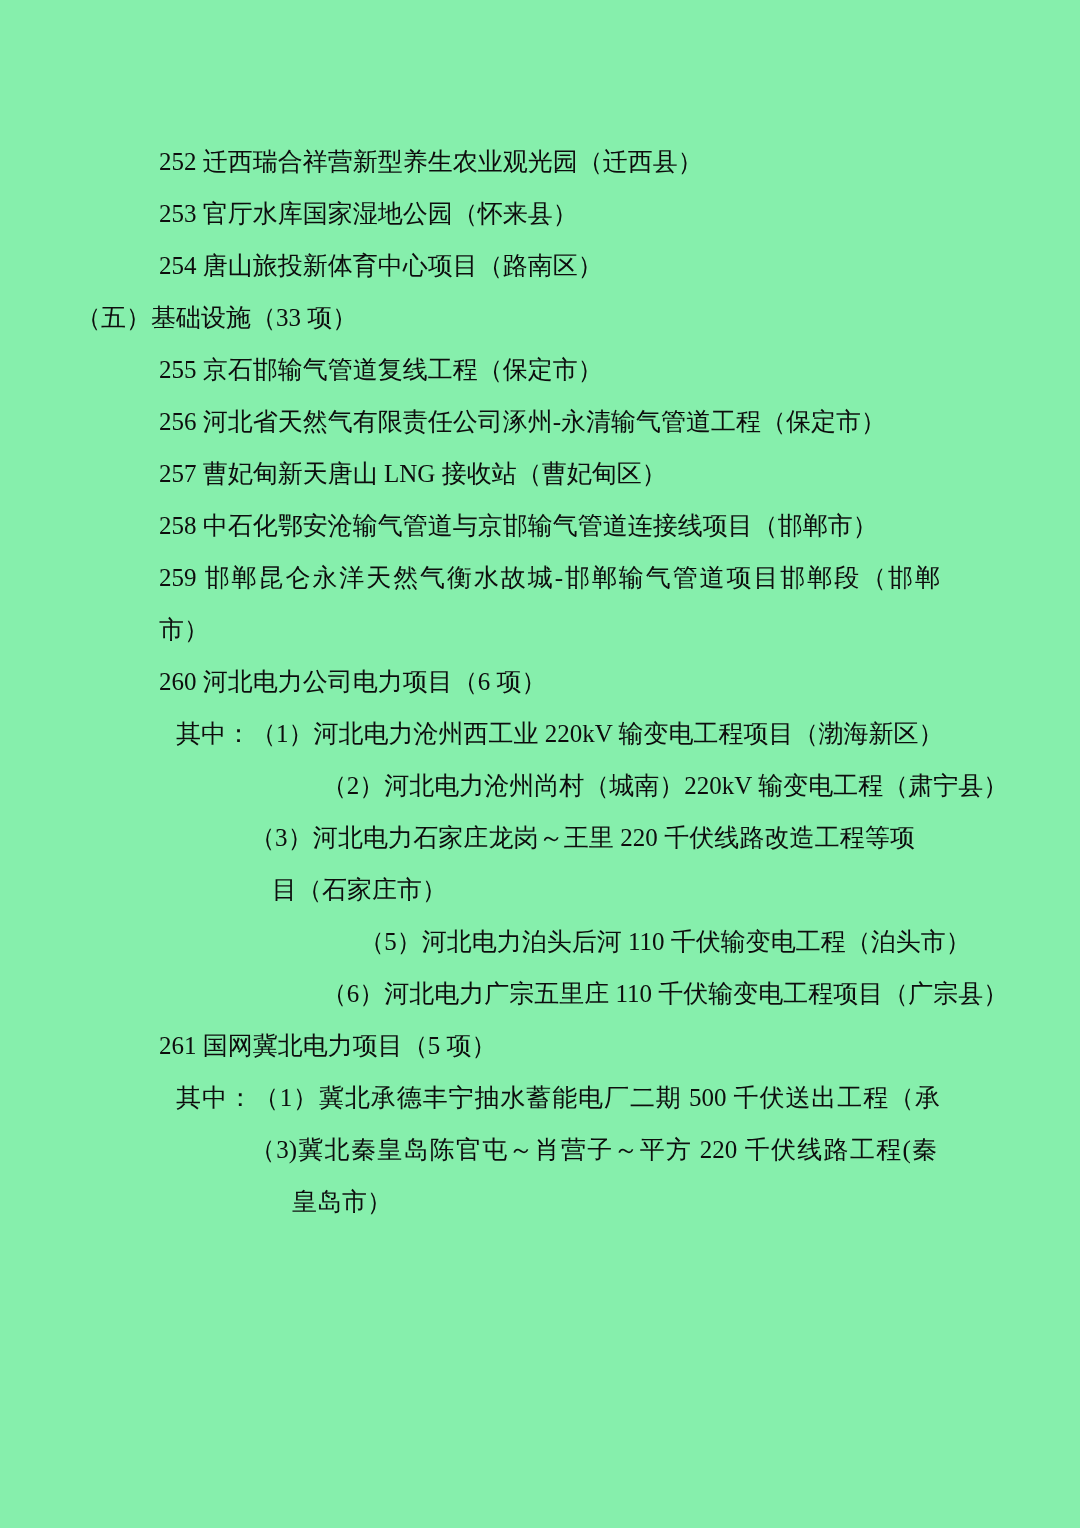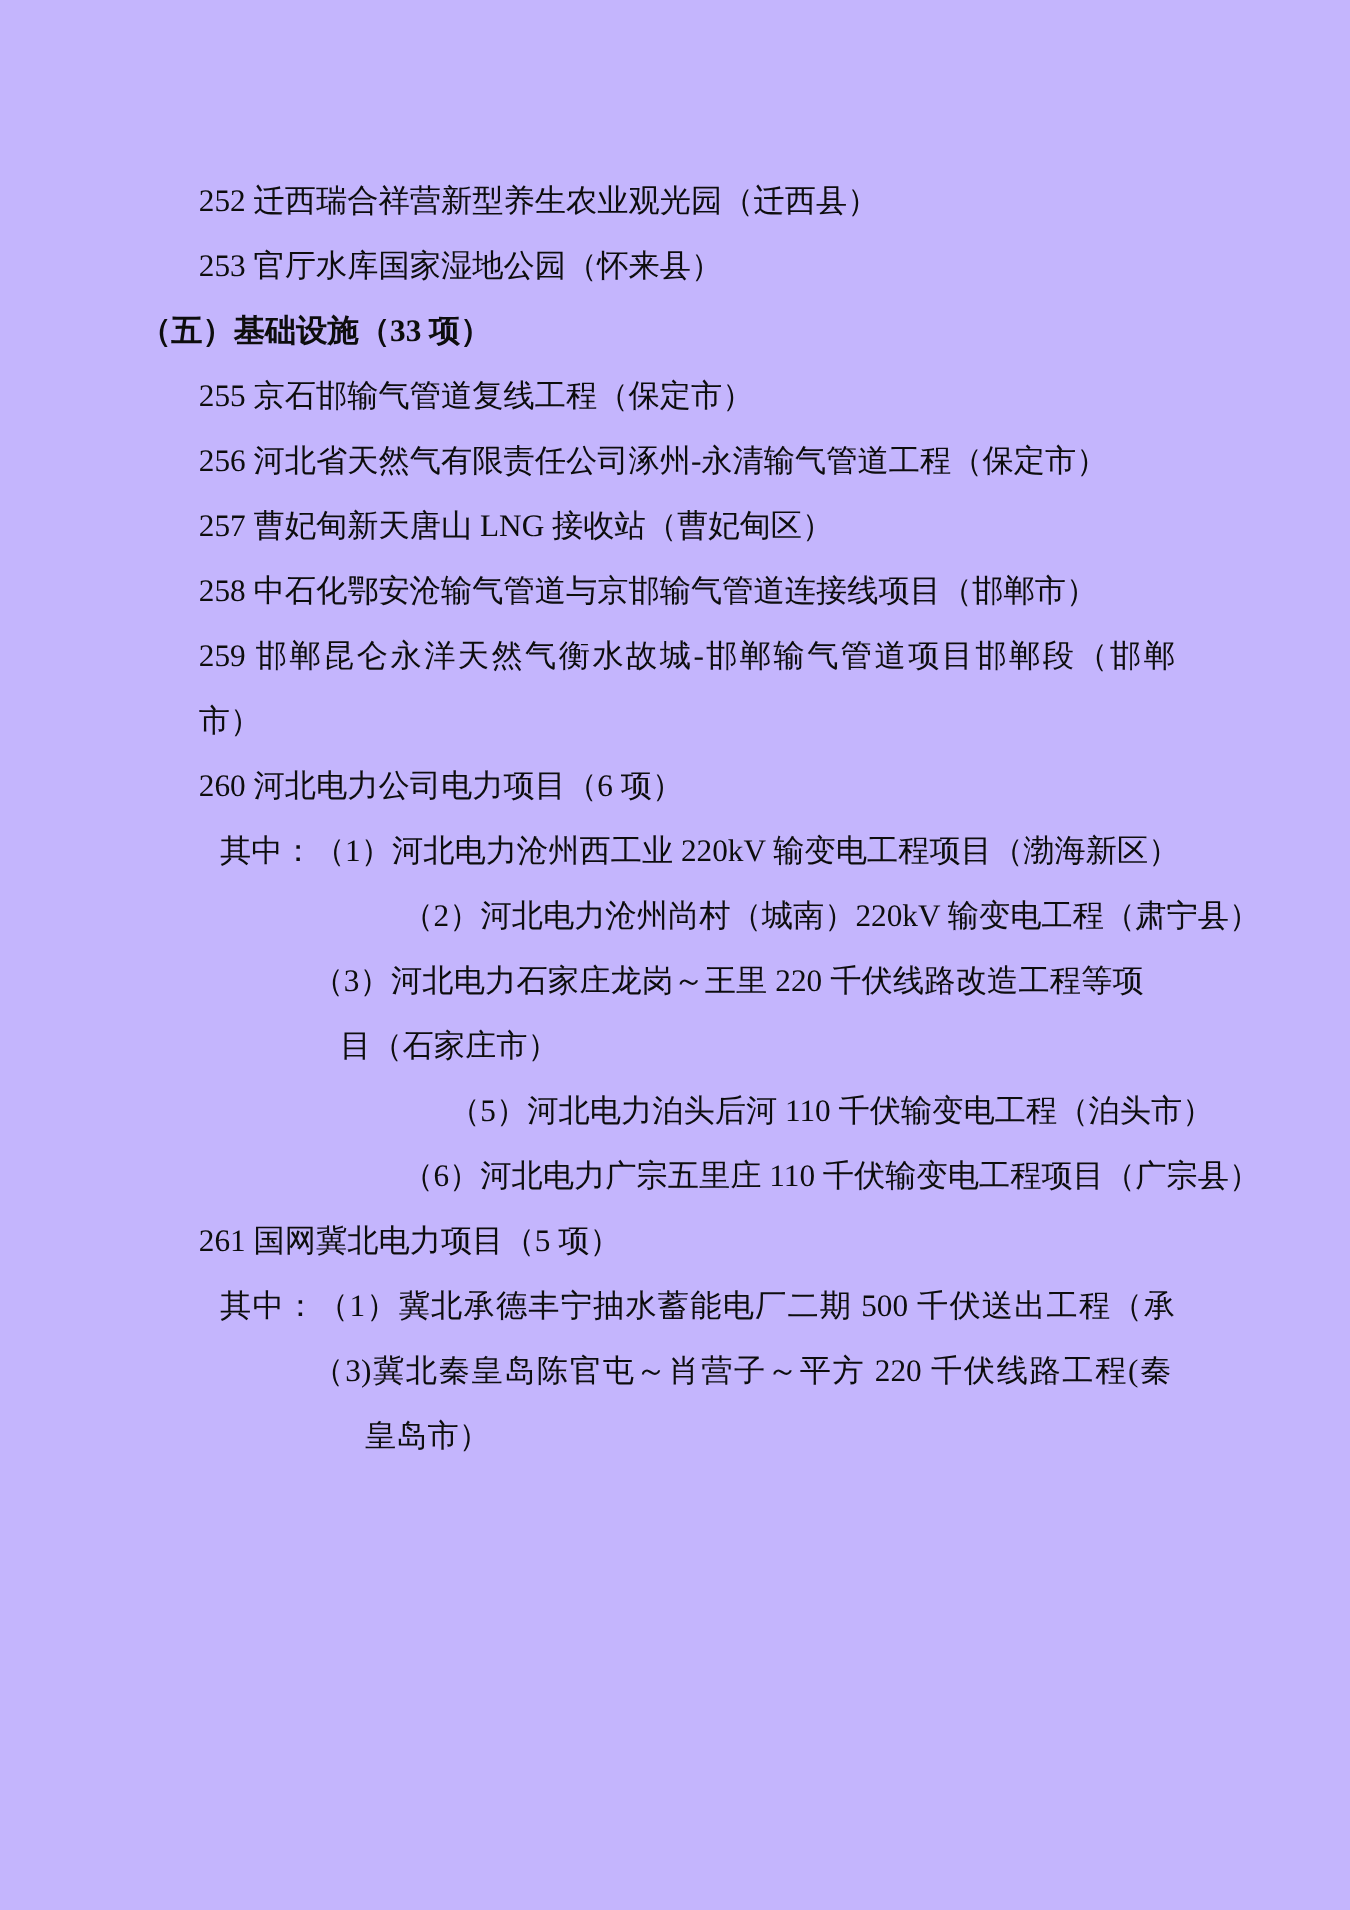--- a/index.html
+++ b/index.html
@@ -4,41 +4,41 @@
 <style>
   html, body {
     margin: 0;
     padding: 0;
     background: #ffffff;
   }
   .page {
     position: relative;
     width: 1080px;
     height: 1528px;
-    background: #c4b5fd;
+    background: #86efac;
     color: #000000;
     font-family: "Liberation Serif", "DejaVu Serif", serif;
     overflow: hidden;
   }
   .content {
     position: absolute;
     top: 136px;
     left: 0;
     right: 0;
   }
   .line {
     height: 52px;
     line-height: 52px;
     font-size: 25px;
     white-space: nowrap;
     color: #0d0d0d;
   }
   
   .ind-item   { padding-left: 159px; }
-  .ind-sect   { padding-left: 112px; font-weight: bold; }
+  .ind-sect   { padding-left: 76px; font-weight: normal; }
   .ind-qz     { padding-left: 176px; }
   .ind-sub    { padding-left: 250px; text-align: center; }
   .ind-cont-a { padding-left: 272px; }
   .ind-cont-b { padding-left: 300px; }
   .ind-cont-c { padding-left: 292px; }
   
   .stretch {
     white-space: normal;
     text-align: justify;
     text-align-last: justify;
@@ -58,20 +58,21 @@
     color: #0d0d0d;
   }
 </style>
 </head>
 <body>
 
 <div class="page">
   <div class="content">
     <div class="line ind-item">252 迁西瑞合祥营新型养生农业观光园（迁西县）</div>
     <div class="line ind-item">253 官厅水库国家湿地公园（怀来县）</div>
+    <div class="line ind-item">254 唐山旅投新体育中心项目（路南区）</div>
     <div class="line ind-sect">（五）基础设施（33 项）</div>
     <div class="line ind-item">255 京石邯输气管道复线工程（保定市）</div>
     <div class="line ind-item">256 河北省天然气有限责任公司涿州-永清输气管道工程（保定市）</div>
     <div class="line ind-item">257 曹妃甸新天唐山 LNG 接收站（曹妃甸区）</div>
     <div class="line ind-item">258 中石化鄂安沧输气管道与京邯输气管道连接线项目（邯郸市）</div>
     <div class="line ind-item stretch w-a">259 邯郸昆仑永洋天然气衡水故城-邯郸输气管道项目邯郸段（邯郸</div>
     <div class="line ind-item">市）</div>
     <div class="line ind-item">260 河北电力公司电力项目（6 项）</div>
     <div class="line ind-qz">其中：（1）河北电力沧州西工业 220kV 输变电工程项目（渤海新区）</div>
     <div class="line ind-sub">（2）河北电力沧州尚村（城南）220kV 输变电工程（肃宁县）</div>

